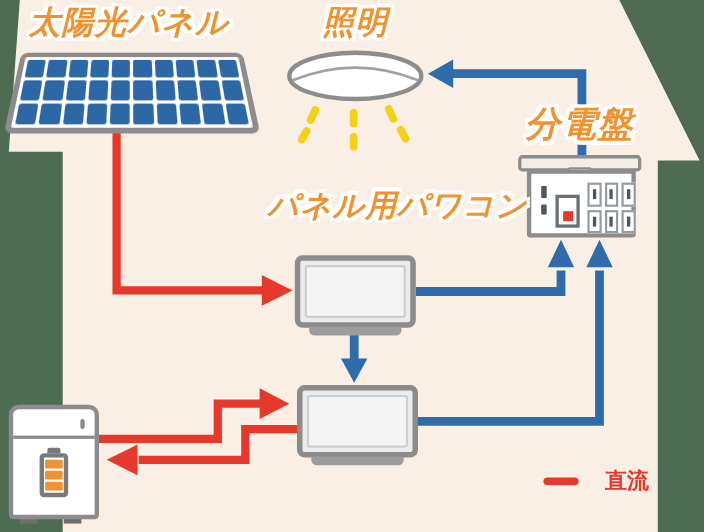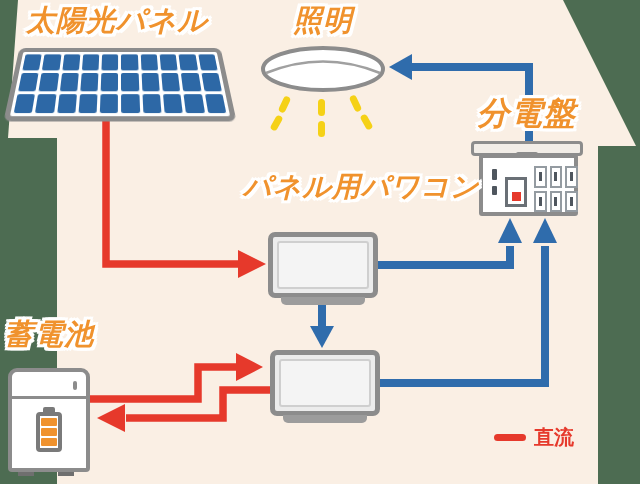--- a/index.html
+++ b/index.html
@@ -72,21 +72,21 @@
   .battery .dot{position:absolute;right:9px;top:9px;width:4px;height:9px;background:var(--gray,#8c8c8c);border-radius:2px;}
   .batt-icon{position:absolute;left:50%;transform:translateX(-50%);top:40px;width:26px;height:40px;
     border:4px solid #7a7a7a;border-radius:4px;background:#fff;
     display:flex;flex-direction:column;justify-content:flex-end;gap:2px;padding:2px 1px;box-sizing:border-box;}
   .batt-icon .nub{position:absolute;left:50%;transform:translateX(-50%);top:-9px;width:12px;height:5px;
     background:#7a7a7a;border-radius:2px 2px 0 0;}
   .batt-icon .bar{height:8px;background:var(--accent,#f0922d);border-radius:1px;}
 
   
   .legend{position:absolute;left:494px;top:424px;display:flex;flex-direction:column;gap:7px;}
-  .legend .row{display:flex;align-items:center;gap:8px;justify-content:space-between;}
+  .legend .row{display:flex;align-items:center;gap:24px;justify-content:space-between;}
   .legend .dash{width:32px;height:7px;border-radius:3.5px;}
   .legend .dash.dc{background:var(--dc,#e6392b);}
   .legend .dash.ac{background:var(--ac,#2f6cac);}
   .legend .txt{font-size:20px;font-weight:700;}
   .legend .txt.dc{color:var(--dc,#e6392b);}
   .legend .txt.ac{color:var(--ac,#2f6cac);}
 
   .dc-line{stroke:var(--dc,#e6392b);stroke-width:7.5;fill:none;}
   .ac-line{stroke:var(--ac,#2f6cac);stroke-width:8;fill:none;}
   .dc-head{fill:var(--dc,#e6392b);}
@@ -192,21 +192,20 @@
       <div class="bar"></div>
       <div class="bar"></div>
       <div class="bar"></div>
     </div>
   </div>
 
   <div class="lbl lbl-solar">太陽光パネル</div>
   <div class="lbl lbl-light">照明</div>
   <div class="lbl lbl-board">分電盤</div>
   <div class="lbl lbl-pinv">パネル用パワコン</div>
-  <div class="lbl lbl-batt">蓄電池</div>
 
   <div class="legend">
     <div class="row">
       <span class="dash dc"></span>
       <span class="txt dc">直流</span>
     </div>
   </div>
 
 </div>
 

